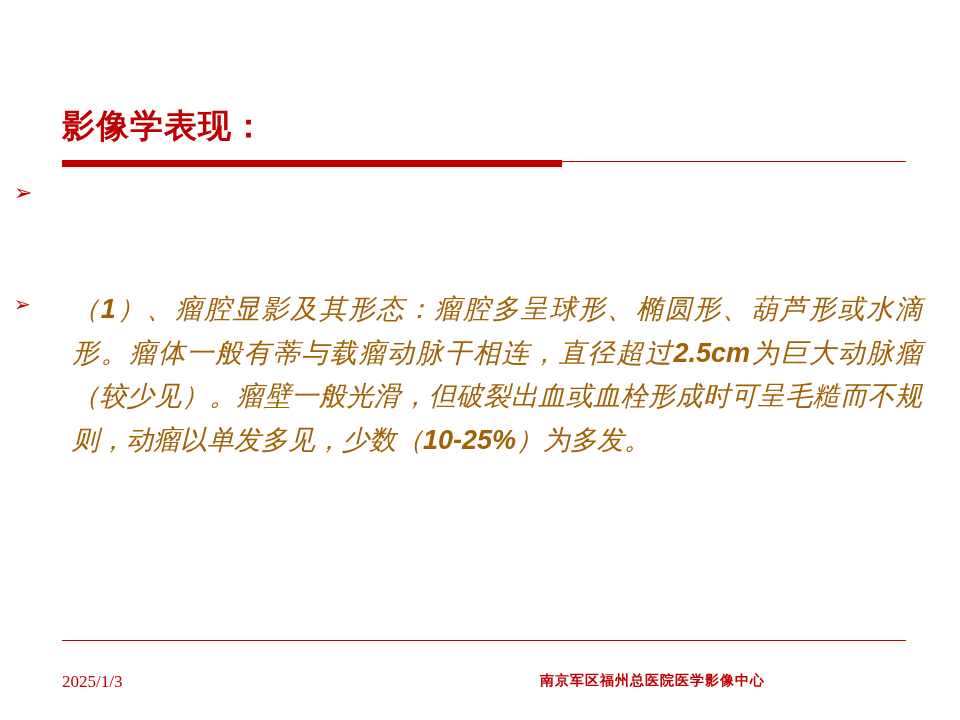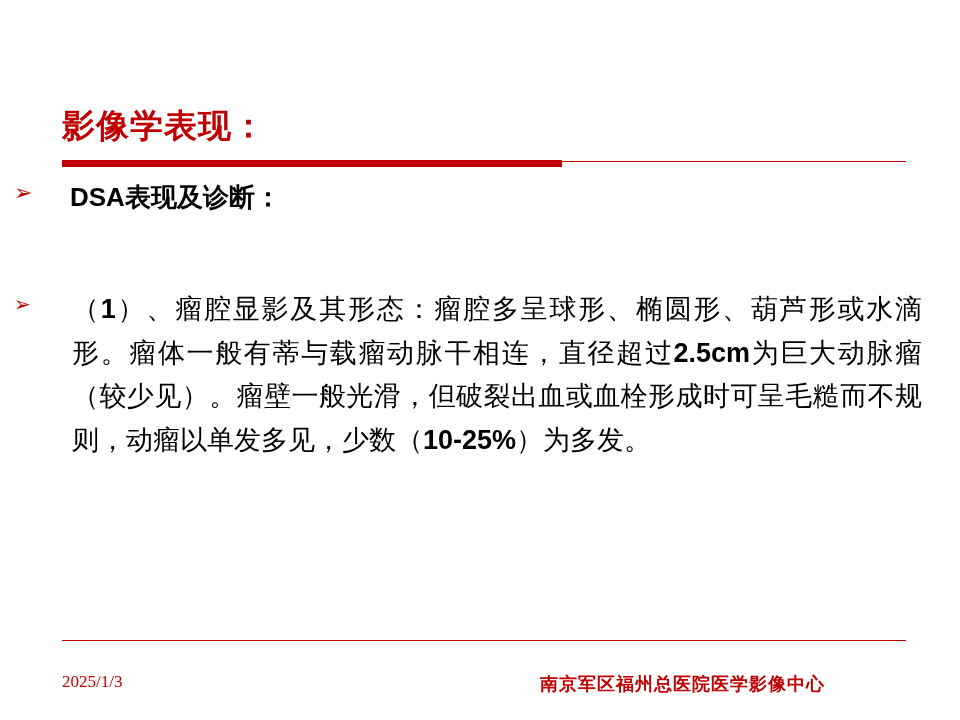--- a/index.html
+++ b/index.html
@@ -85,25 +85,26 @@
   #bullet2 {
     left: 14px;
     top: 288px;
     width: 916px;
   }
   #bullet2 .bullet-marker {
     margin-top: 6px;
   }
   #bullet2 .bullet-text {
     font-size: 27px;
-    color: #000000;
+    color: #a16207;
     line-height: 1.62;
     margin-left: 30px;
     text-align: justify;
     width: 850px;
+    font-style: italic;
   }
   .b {
     font-weight: bold;
   }
 
   
   .footer-rule {
     position: absolute;
     left: 62px;
     top: 640px;
@@ -116,40 +117,39 @@
     left: 62px;
     top: 672px;
     font-size: 17px;
     color: #C00000;
     font-family: "Liberation Serif", "DejaVu Serif", serif;
   }
   .footer-org {
     position: absolute;
     left: 540px;
     top: 672px;
-    font-size: 18px;
+    font-size: 14px;
     color: #C00000;
     font-weight: bold;
     font-family: "DejaVu Serif", "Liberation Serif", serif;
     letter-spacing: 1px;
     white-space: nowrap;
   }
 </style>
 </head>
 <body>
 
 <div class="slide">
 
   <div class="title">影像学表现：</div>
   <div class="title-rule-thin"></div>
   <div class="title-rule-thick"></div>
 
   <div class="bullet-row" id="bullet1">
     <span class="bullet-marker">➢</span>
-    <span class="bullet-text">DSA表现及诊断：</span>
   </div>
 
   <div class="bullet-row" id="bullet2">
     <span class="bullet-marker bullet-marker-small">➢</span>
     <span class="bullet-text" id="bullet2-text"><span>（</span><span class="b">1</span><span>）、瘤腔显影及其形态：瘤腔多呈球形、椭圆形、葫芦形或水滴形。瘤体一般有蒂与载瘤动脉干相连，直径超过</span><span class="b">2.5cm</span><span>为巨大动脉瘤（较少见）。瘤壁一般光滑，但破裂出血或血栓形成时可呈毛糙而不规则，动瘤以单发多见，少数（</span><span class="b">10-25%</span><span>）为多发。</span></span>
   </div>
 
   <div class="footer-rule"></div>
   <div class="footer-date">2025/1/3</div>
   <div class="footer-org">南京军区福州总医院医学影像中心</div>

